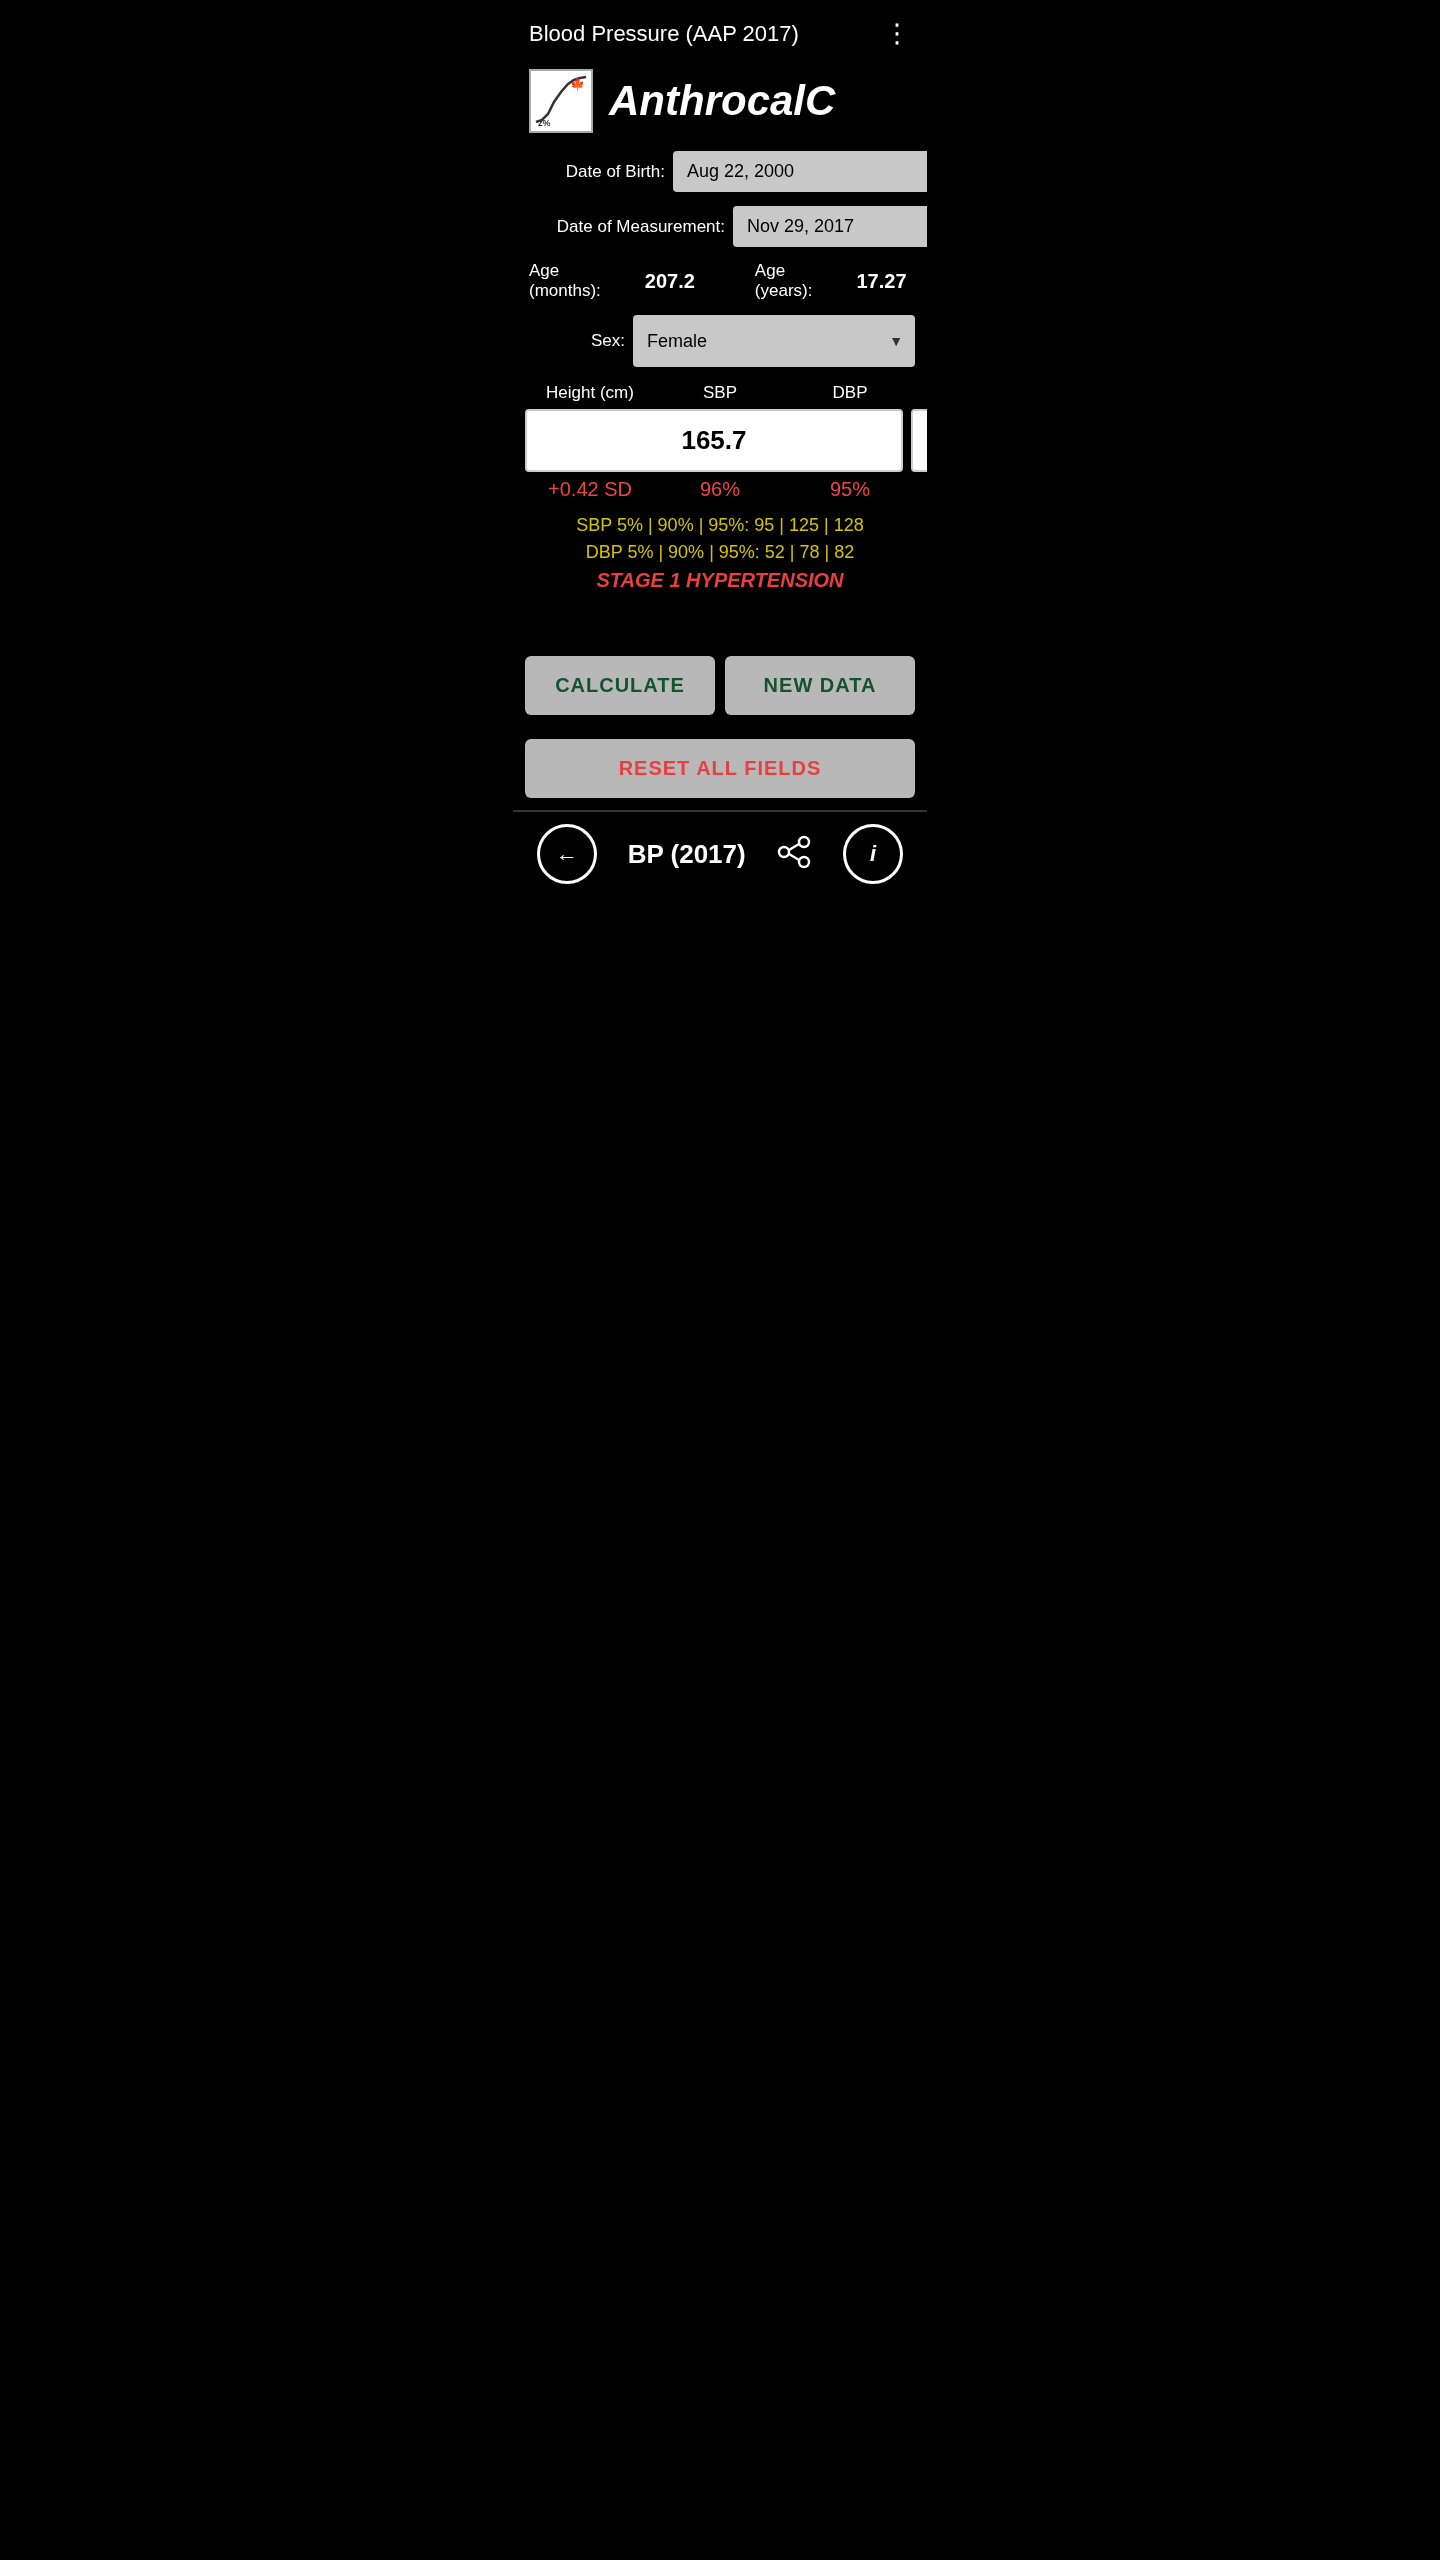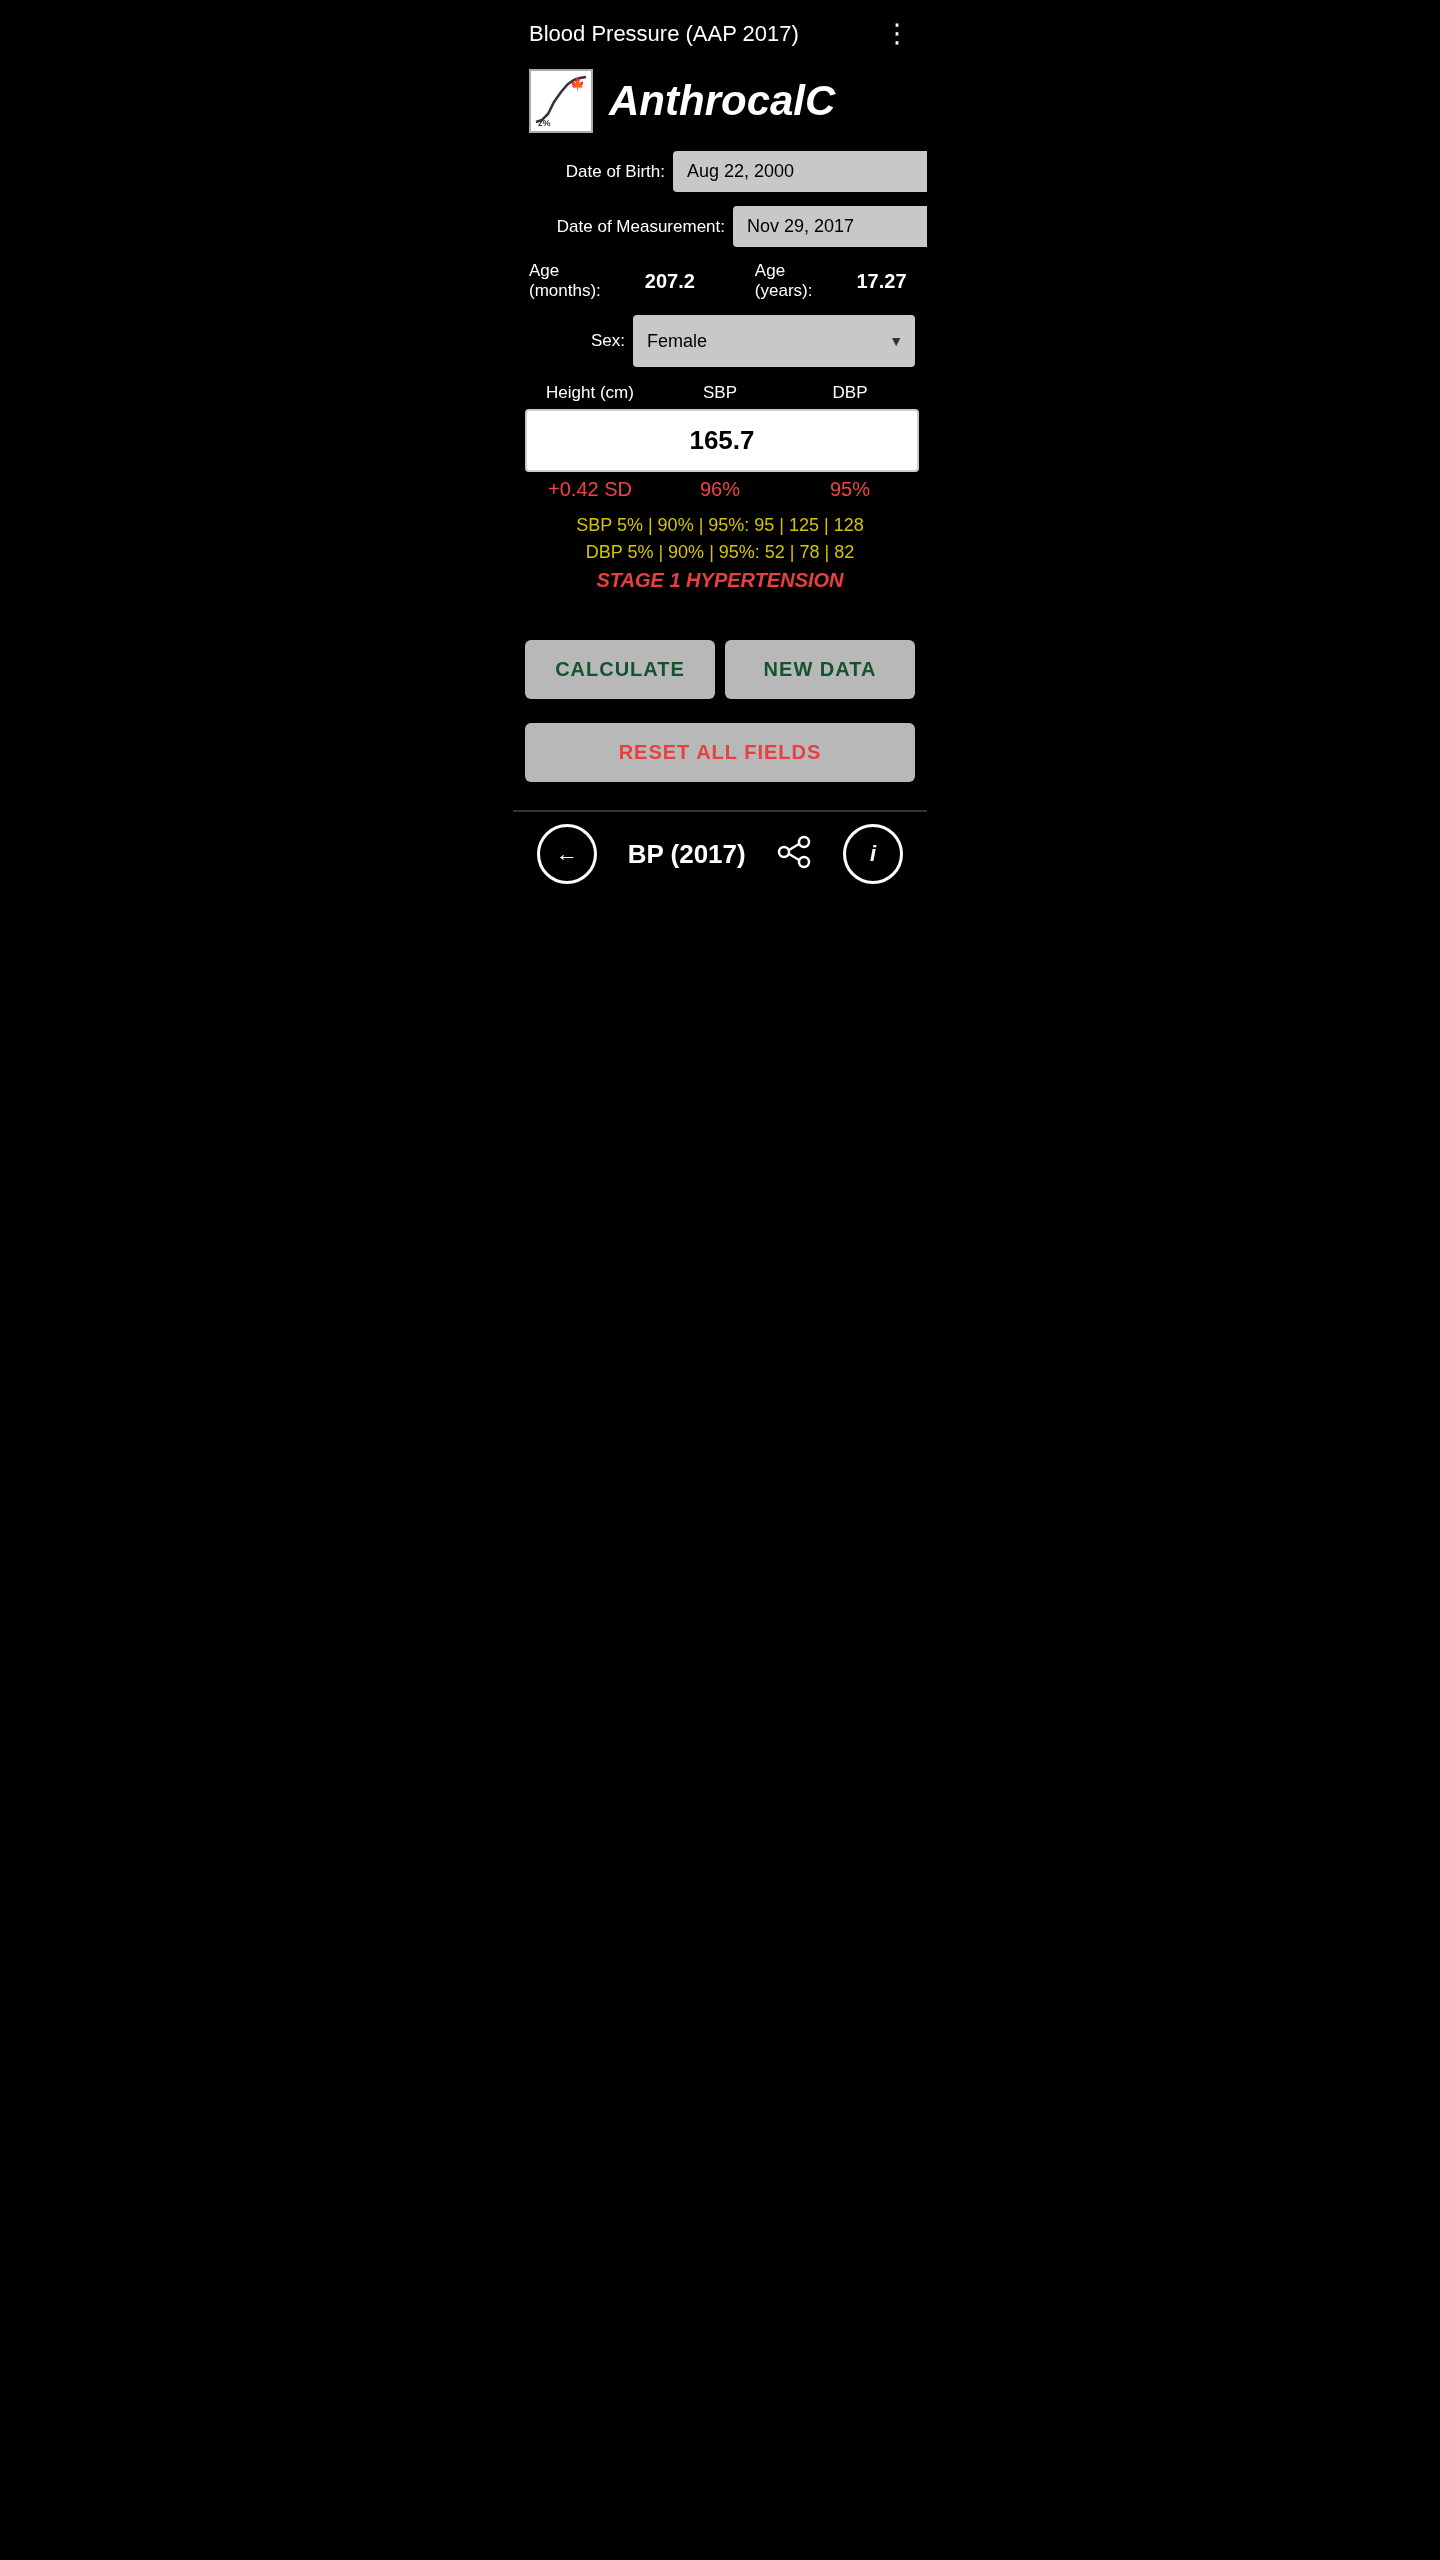--- a/index.html
+++ b/index.html
@@ -181,21 +181,21 @@
       display: flex;
       justify-content: space-around;
       gap: 8px;
       margin-bottom: 6px;
     }
 
     .meas-input {
       background: #fff;
       border: 2px solid #ccc;
       border-radius: 4px;
-      padding: 14px 20px;
+      padding: 14px 12px;
       font-size: 26px;
       font-weight: bold;
       color: #000;
       text-align: center;
       flex: 1;
       outline: none;
     }
 
     .meas-sd-row {
       display: flex;
@@ -249,21 +249,20 @@
       font-size: 20px;
       font-weight: bold;
       padding: 18px 10px;
       flex: 1;
       cursor: pointer;
       letter-spacing: 1px;
     }
 
     .btn-reset-row {
       padding: 12px 12px;
-      margin-bottom: 16px;
     }
 
     .btn-reset {
       background: #b8b8b8;
       color: #e84040;
       border: none;
       border-radius: 6px;
       font-size: 20px;
       font-weight: bold;
       padding: 18px 10px;

